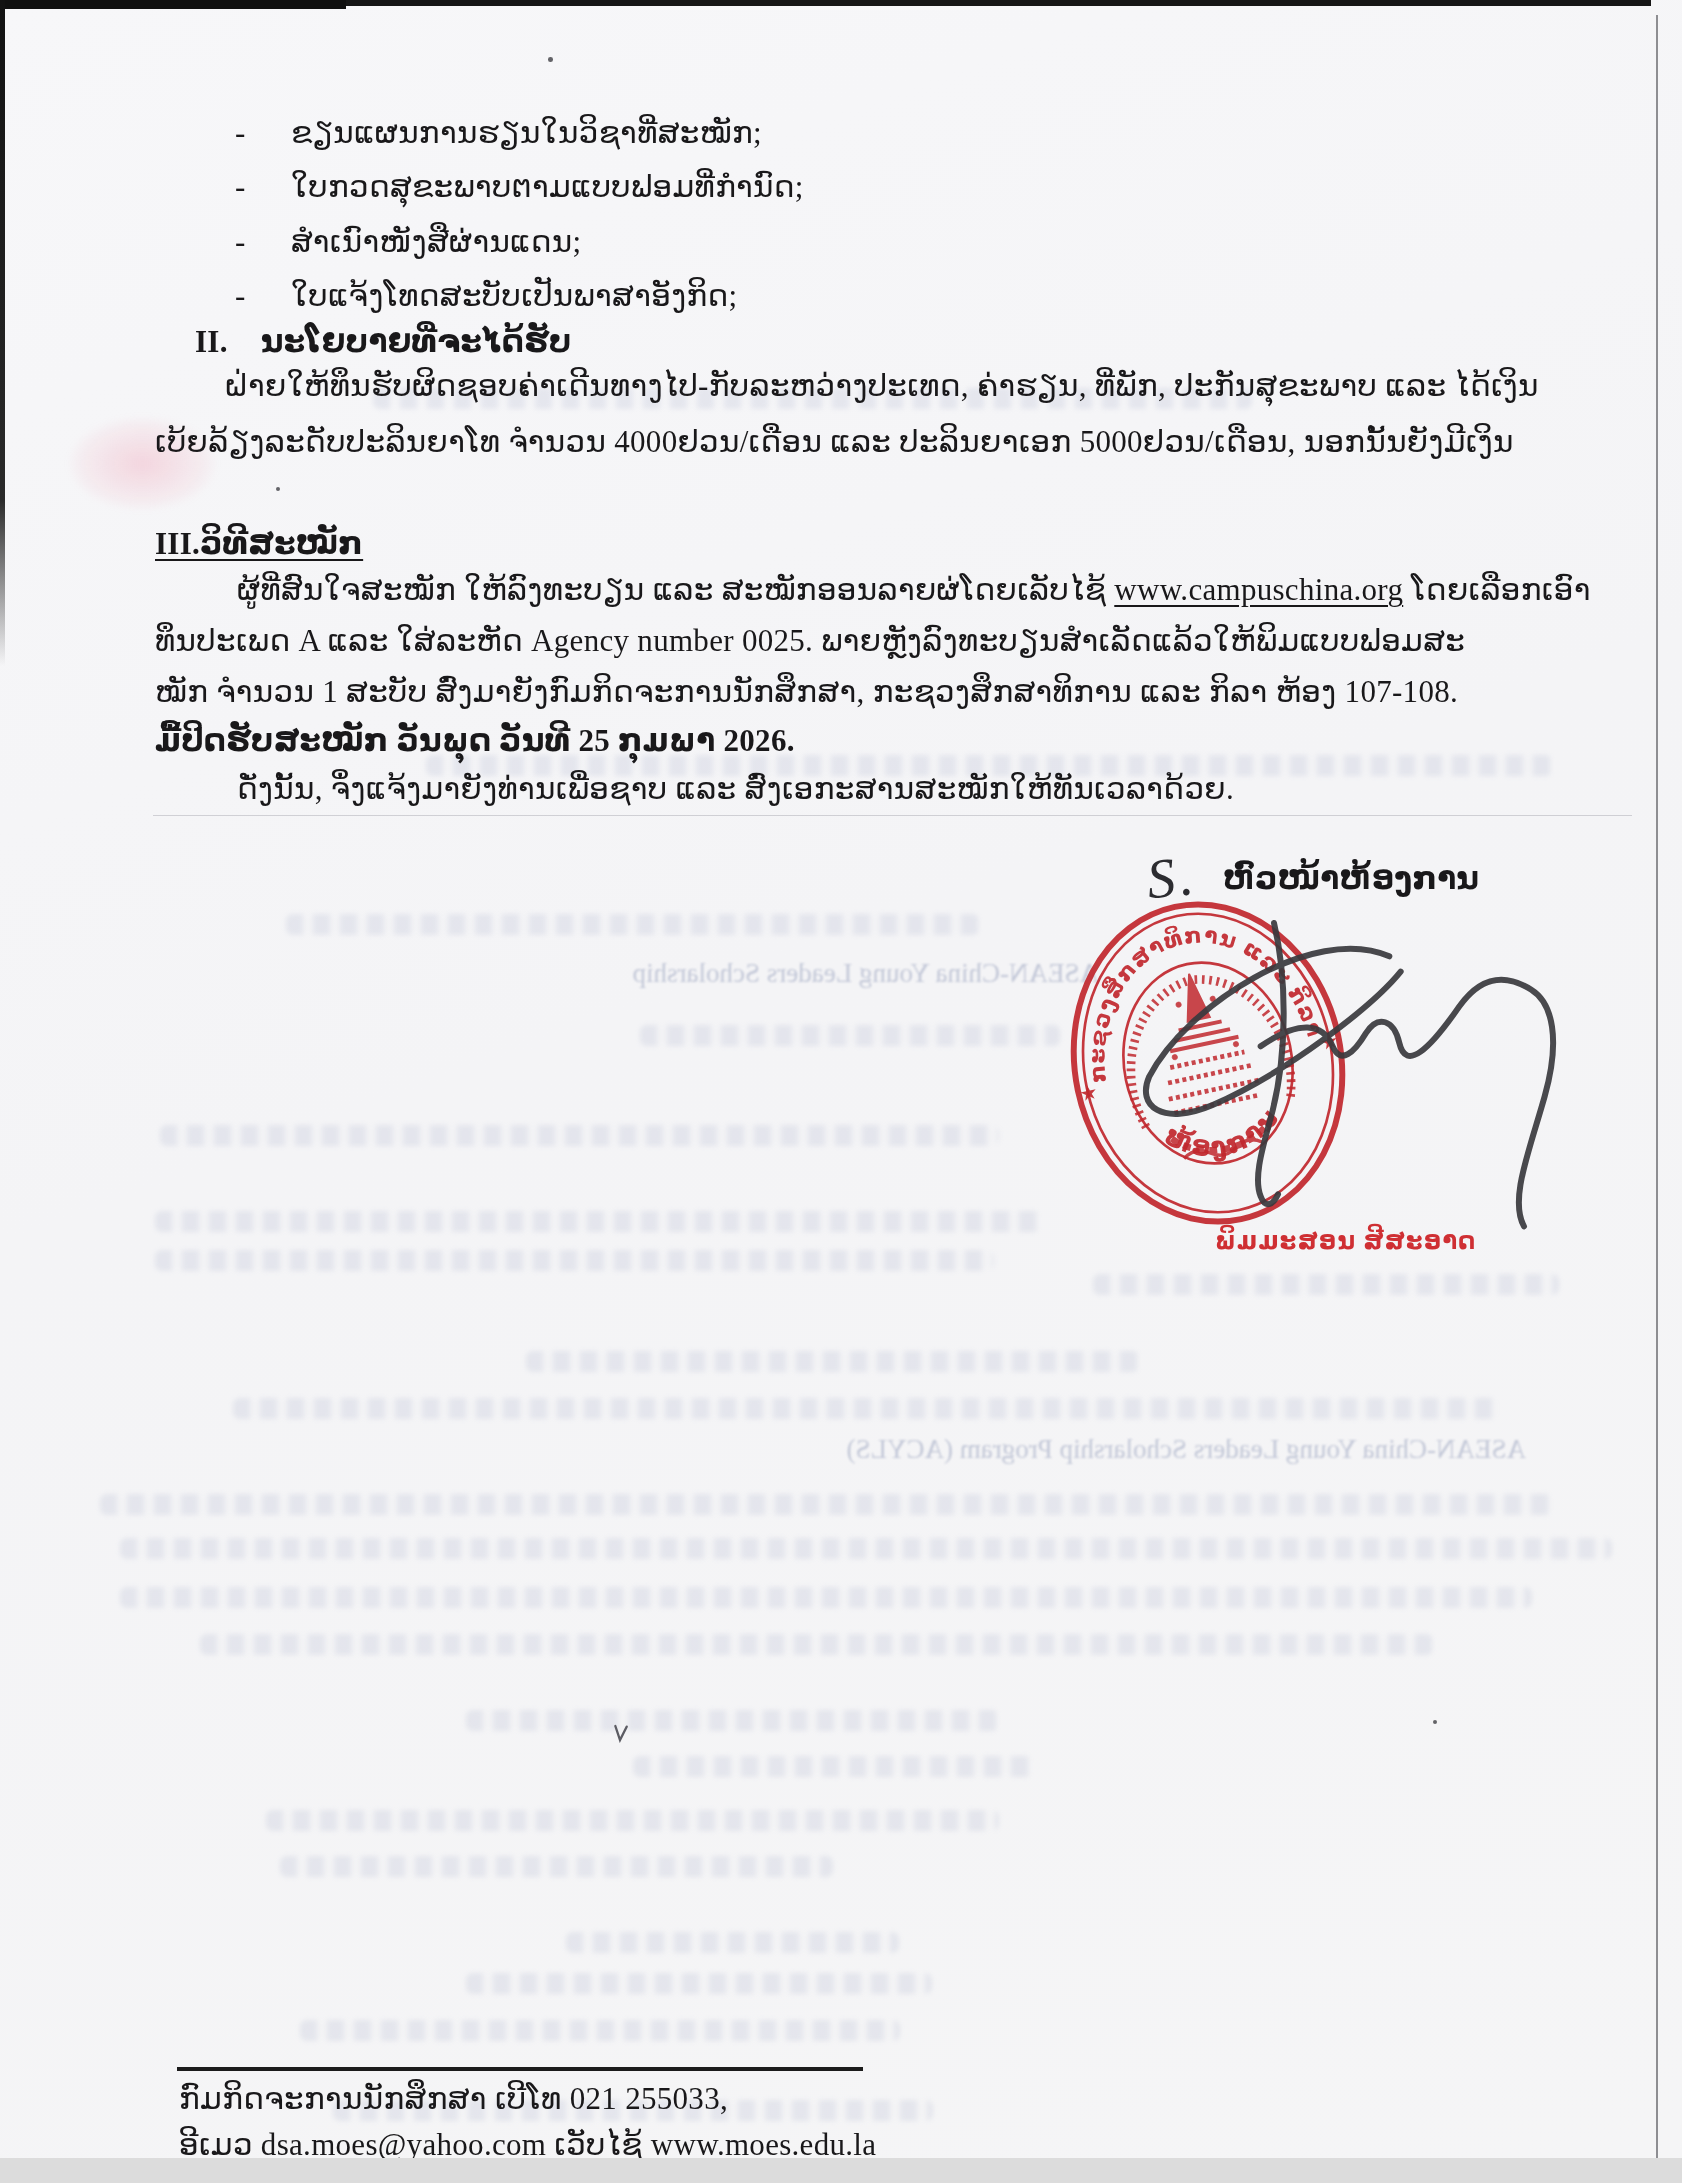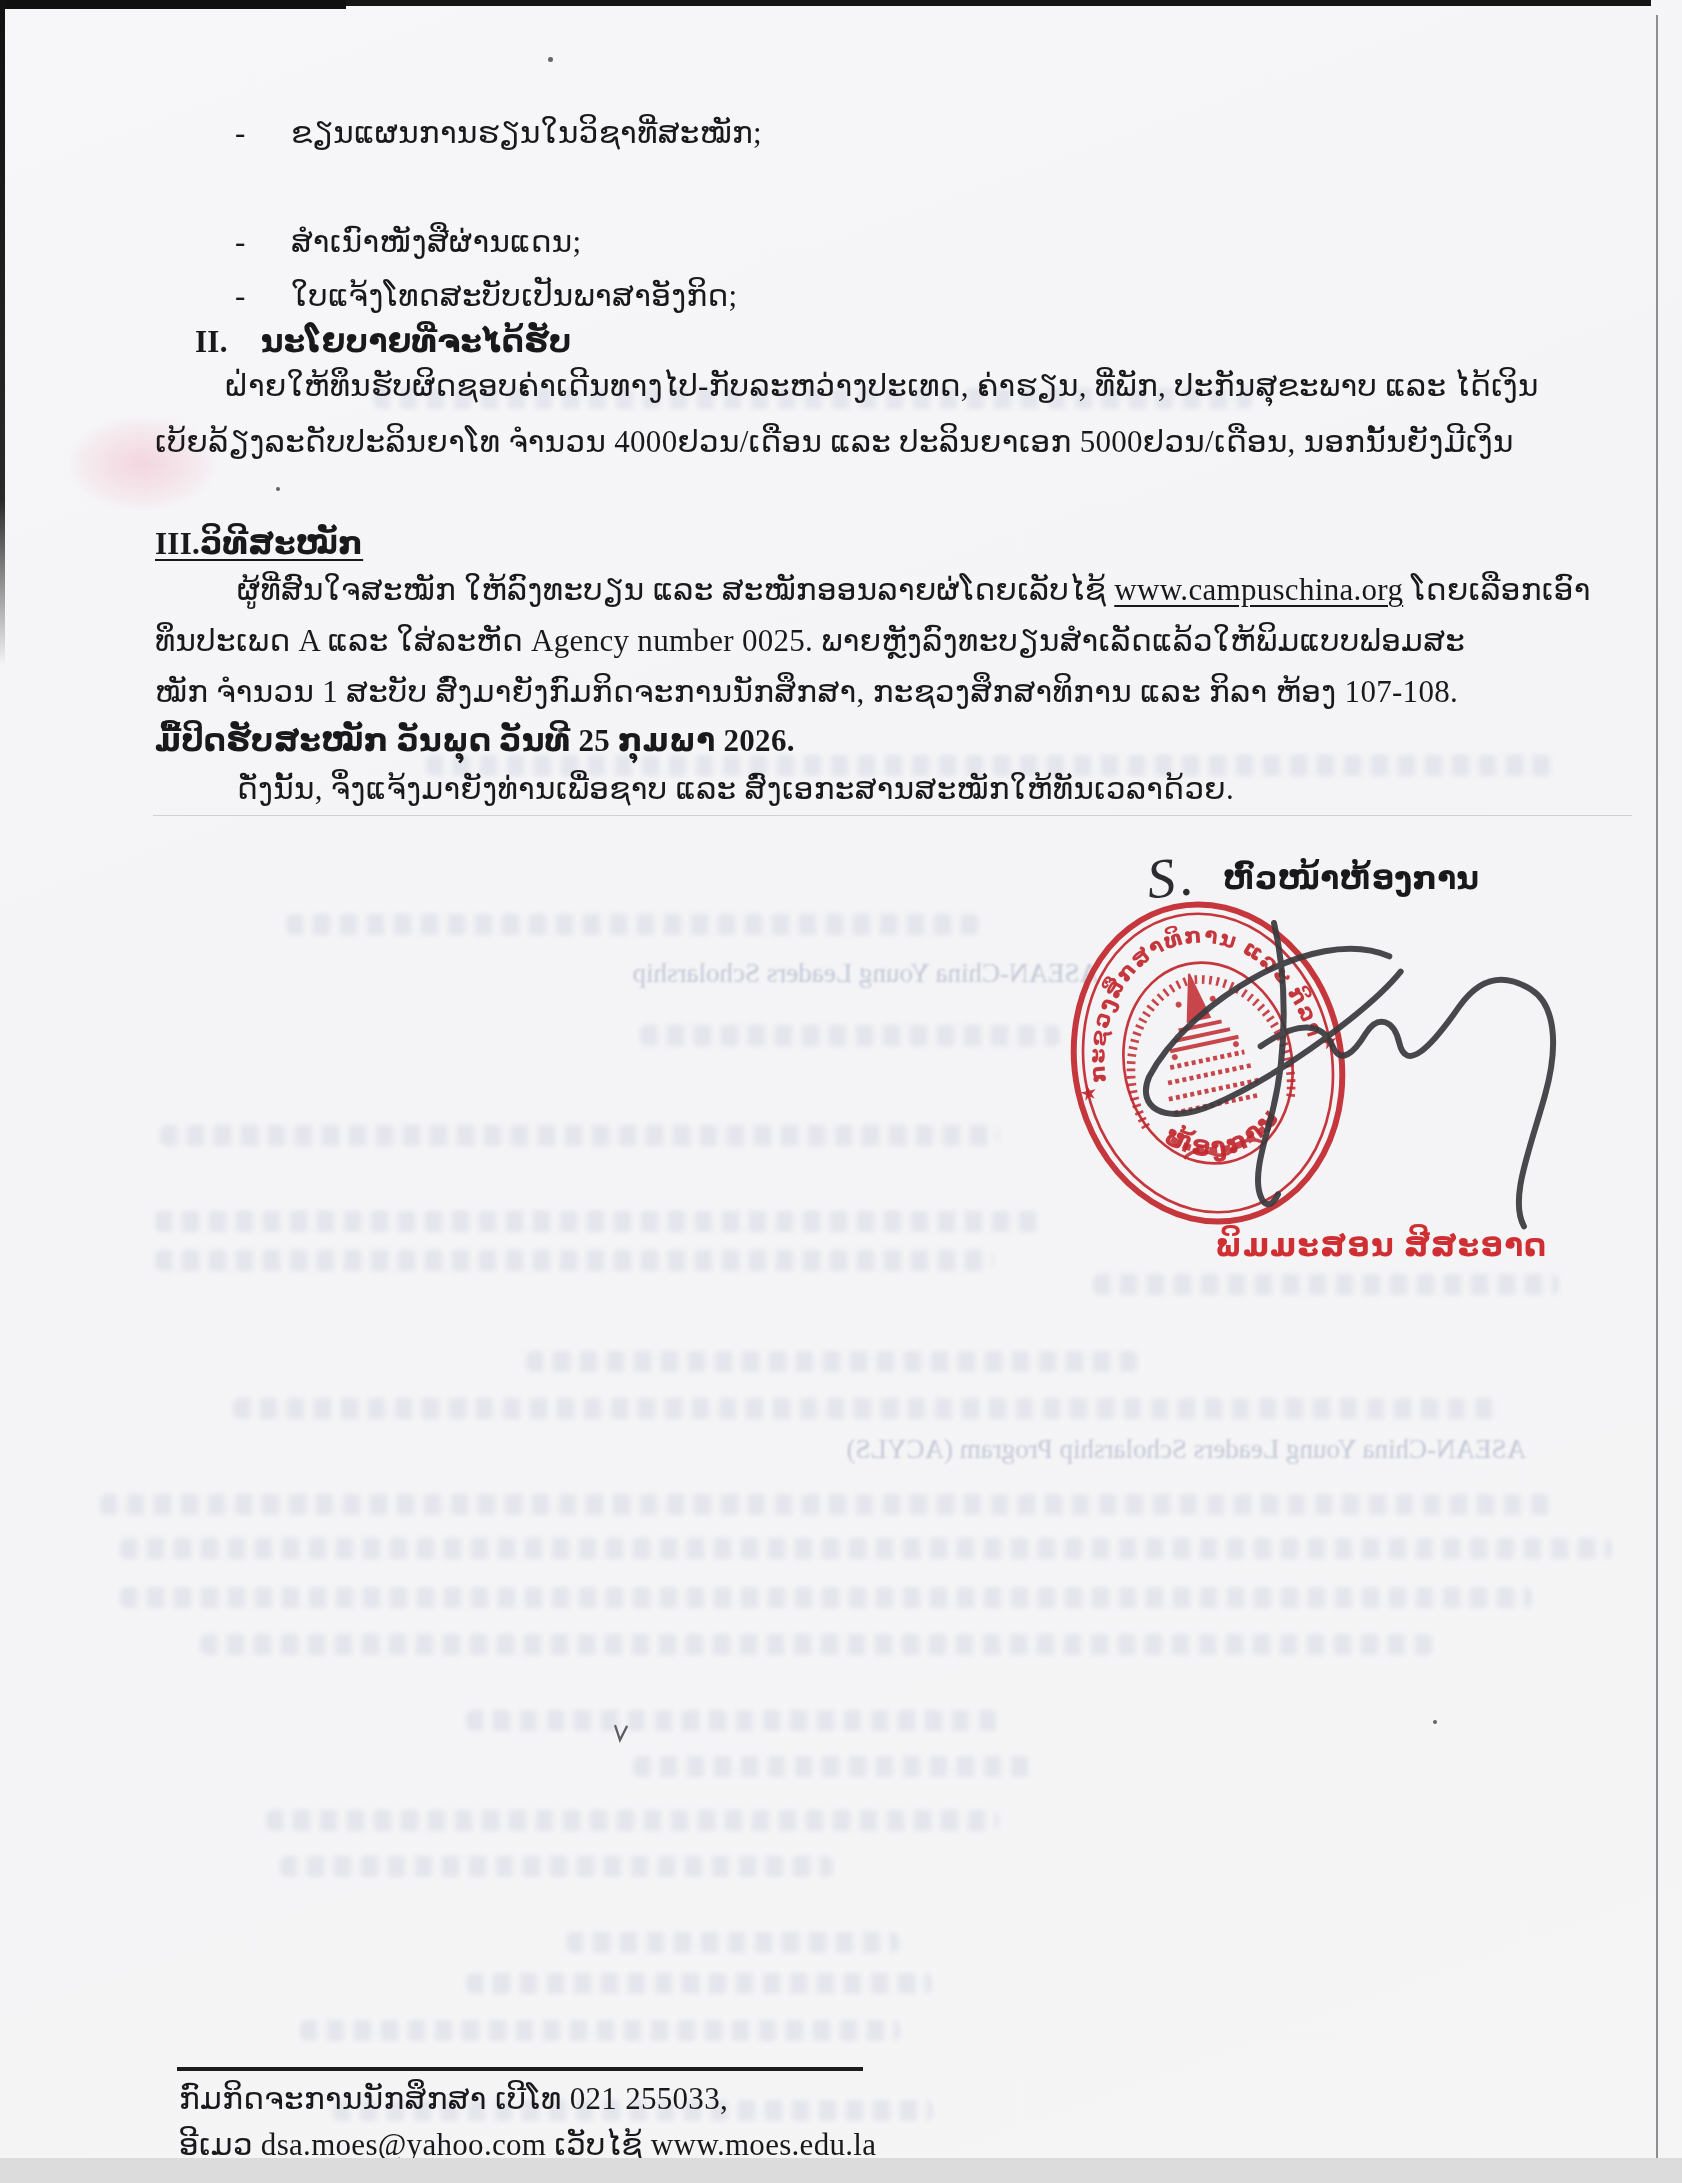--- a/index.html
+++ b/index.html
@@ -38,21 +38,21 @@
   .speck{position:absolute;border-radius:50%;background:#3f3f44;opacity:.8;}
   .smudge-pink{
     position:absolute;left:69px;top:417px;width:147px;height:93px;border-radius:50%;
     background:radial-gradient(ellipse at center,rgba(238,140,165,0.30) 0%,rgba(238,140,165,0.10) 55%,rgba(238,140,165,0) 75%);
     filter:blur(3.3px);
   }
   .sig-prefix{
     font-size:56px;font-family:"Liberation Serif",serif;font-style:italic;
     transform:rotate(-6deg);color:#2c2c30;letter-spacing:4px;
   }
-  .name-red{font-size:31px;font-weight:bold;letter-spacing:1.3px;}
+  .name-red{font-size:24px;font-weight:bold;letter-spacing:1.3px;}
   .footer-rule{position:absolute;left:177px;top:2067px;width:686px;height:4px;background:#1b1b1b;}
 </style>
 </head>
 <body>
 
 <div class="page">
 
   <div class="edge-top"></div>
   <div class="edge-top2"></div>
   <div class="edge-left"></div>
@@ -82,20 +82,23 @@
       <div class="ghost-stripe" style="top: 2020px; left: 300px; width: 600px;"></div>
       <div class="ghost-stripe" style="top: 2100px; left: 333px; width: 600px;"></div>
     </div>
   <div class="crease" style="left:153px;top:815px;width:1479px;"></div>
 
   <div class="ghost-text" style="top:958px;left:313px;width:786px;">ASEAN-China Young Leaders Scholarship</div>
   <div class="ghost-text" style="top:1434px;left:140px;width:1386px;">ASEAN-China Young Leaders Scholarship Program (ACYLS)</div>
 
   <div class="bullet-row lao abs" style="top:117px;">
     <span class="bullet-dash">-</span><span>ຂຽນແຜນການຮຽນໃນວິຊາທີ່ສະໝັກ;</span>
+  </div>
+  <div class="bullet-row lao abs" style="top:171px;">
+    <span class="bullet-dash">-</span><span>ໃບກວດສຸຂະພາບຕາມແບບຟອມທີ່ກຳນົດ;</span>
   </div>
   <div class="bullet-row lao abs" style="top:226px;">
     <span class="bullet-dash">-</span><span>ສຳເນົາໜັງສືຜ່ານແດນ;</span>
   </div>
   <div class="bullet-row lao abs" style="top:280px;">
     <span class="bullet-dash">-</span><span>ໃບແຈ້ງໂທດສະບັບເປັນພາສາອັງກິດ;</span>
   </div>
 
   <div class="abs lao bold" style="top:326px;left:195px;">
     <span class="serif">II.</span>

